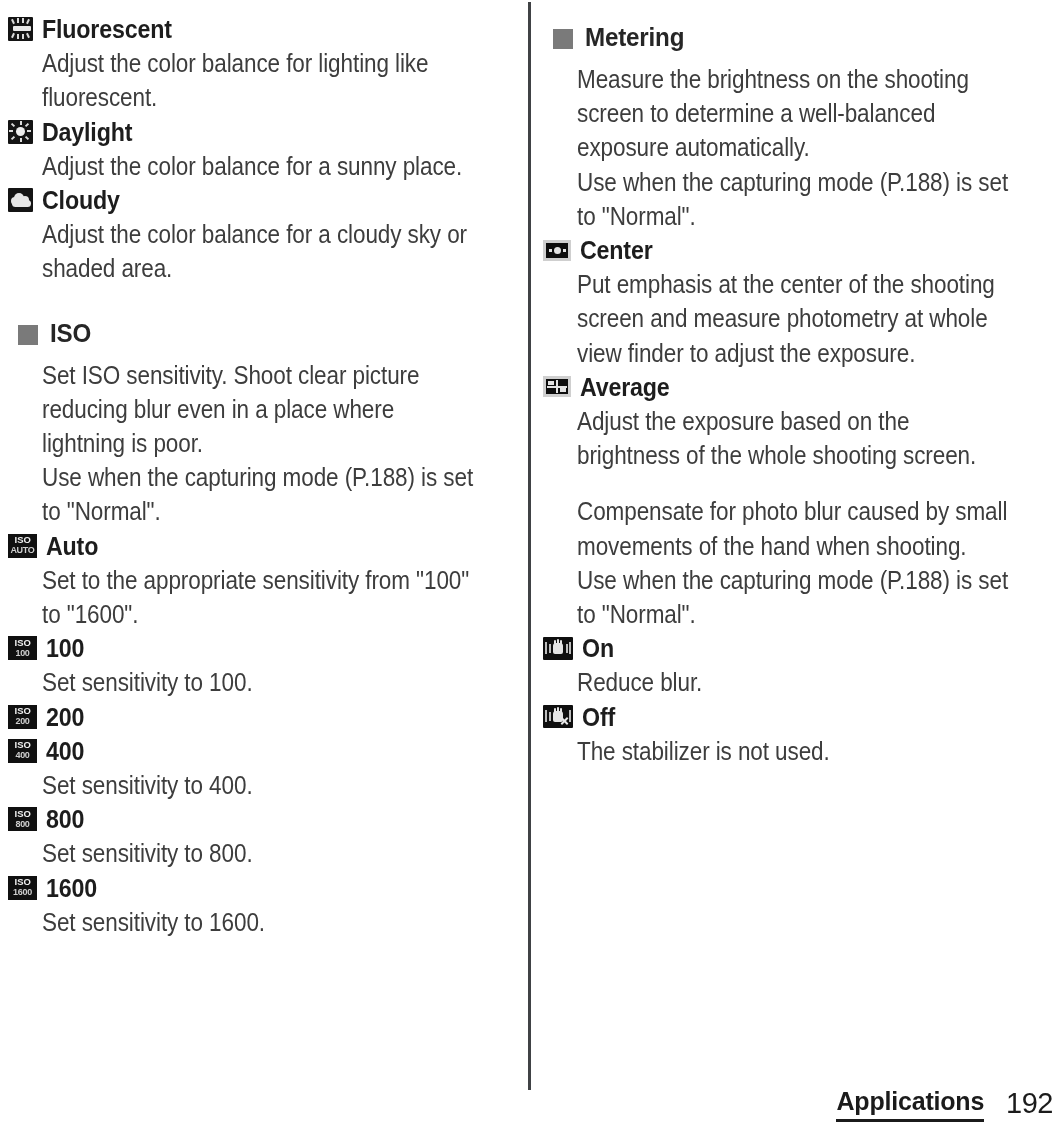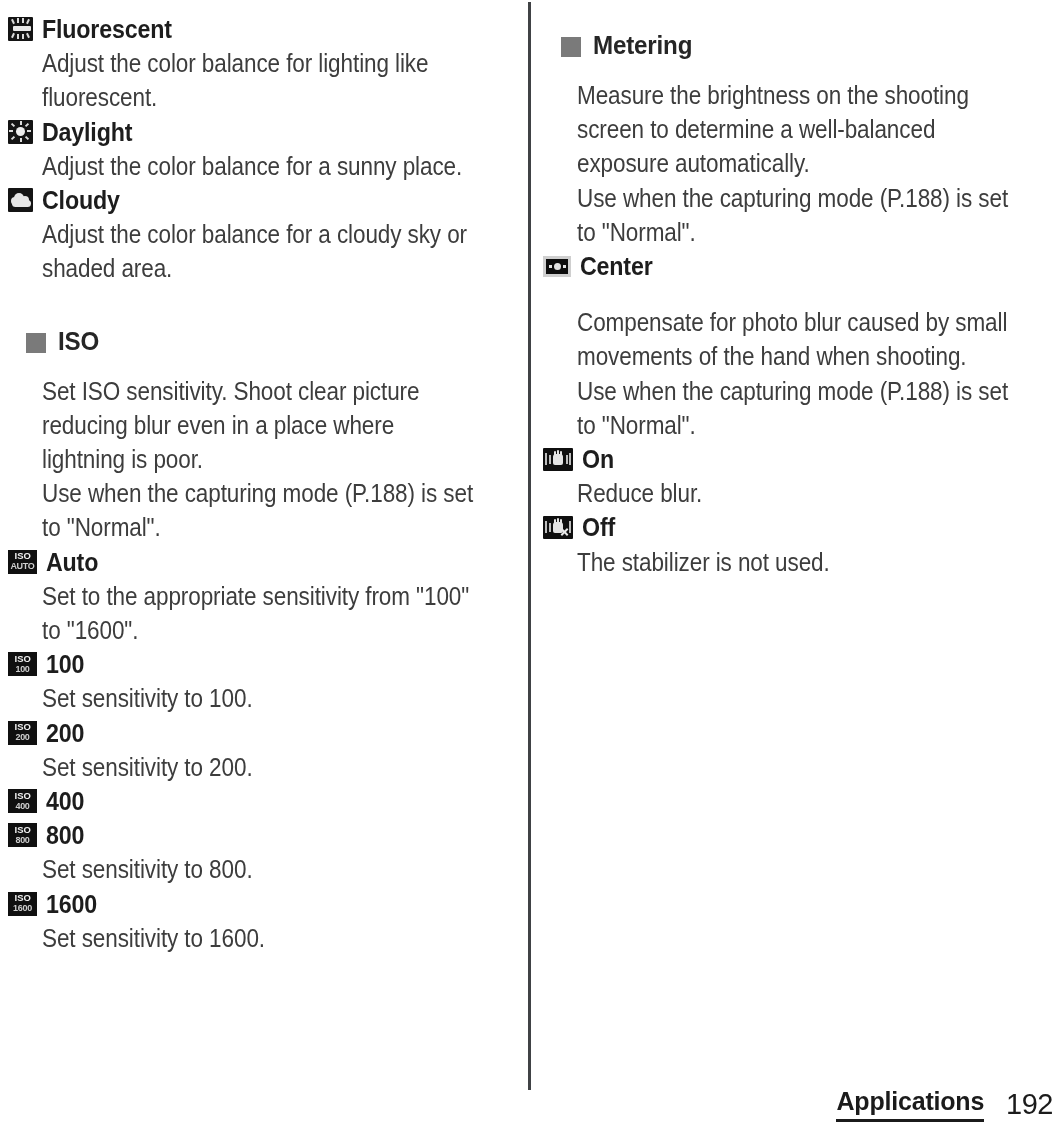--- a/index.html
+++ b/index.html
@@ -35,21 +35,21 @@
     top: 2px;
     width: 3px;
     height: 1088px;
     background: #404245;
   }
 
   
   .sec {
     position: relative;
     padding-left: 34px;
-    margin: 16px;
+    margin: 8px;
   }
   .sec-bullet {
     position: absolute;
     left: 2px;
     top: 9px;
     width: 20px;
     height: 20px;
     background: #7a7a7a;
   }
   .sec-title {
@@ -232,21 +232,21 @@
 
   
   .gap { height: 22px; }
 
   
   .footer {
     position: absolute;
     right: 8px;
     bottom: 12px;
     display: flex;
-    align-items: center;
+    align-items: flex-start;
   }
   .footer-chapter {
     font-size: 25px;
     font-weight: 700;
     color: #1b1b1b;
     border-bottom: 3px solid #1b1b1b;
     padding-bottom: 3px;
     letter-spacing: -0.2px;
   }
   .footer-page {
@@ -351,30 +351,30 @@
       <span class="ln">Set sensitivity to 100.</span>
     </div>
 
     <div class="opt">
       <span class="ic-iso">
         <span class="t">ISO</span>
         <span class="v">200</span>
       </span>
       <span class="opt-label">200</span>
     </div>
-    <div class="body-block">
-      <span class="ln">Set sensitivity to 200.</span>
-    </div>
 
     <div class="opt">
       <span class="ic-iso">
         <span class="t">ISO</span>
         <span class="v">400</span>
       </span>
       <span class="opt-label">400</span>
+    </div>
+    <div class="body-block">
+      <span class="ln">Set sensitivity to 400.</span>
     </div>
 
     <div class="opt">
       <span class="ic-iso">
         <span class="t">ISO</span>
         <span class="v">800</span>
       </span>
       <span class="opt-label">800</span>
     </div>
     <div class="body-block">
@@ -410,21 +410,40 @@
 
     <div class="opt">
       <span class="ic-meter">
         <span class="field"></span>
         <span class="mark" style="left:11px;top:7px;width:7px;height:7px;border-radius:50%;"></span>
         <span class="mark" style="left:6px;top:9px;width:3px;height:3px;"></span>
         <span class="mark" style="left:20px;top:9px;width:3px;height:3px;"></span>
       </span>
       <span class="opt-label">Center</span>
     </div>
-
+    <div class="body-block">
+      <span class="ln">Put emphasis at the center of the shooting</span>
+      <span class="ln">screen and measure photometry at whole</span>
+      <span class="ln">view finder to adjust the exposure.</span>
+    </div>
+
+    <div class="opt">
+      <span class="ic-meter">
+        <span class="field"></span>
+        <span class="mark" style="left:4px;top:9.5px;width:20px;height:2px;"></span>
+        <span class="mark" style="left:13px;top:4px;width:2px;height:13px;"></span>
+        <span class="mark" style="left:5px;top:5px;width:6px;height:4px;"></span>
+        <span class="mark" style="left:17px;top:12px;width:6px;height:4px;"></span>
+      </span>
+      <span class="opt-label">Average</span>
+    </div>
+    <div class="body-block">
+      <span class="ln">Adjust the exposure based on the</span>
+      <span class="ln">brightness of the whole shooting screen.</span>
+    </div>
 
 
     <div class="gap"></div>
 
     <div class="body-block">
       <span class="ln">Compensate for photo blur caused by small</span>
       <span class="ln">movements of the hand when shooting.</span>
       <span class="ln">Use when the capturing mode (P.188) is set</span>
       <span class="ln">to "Normal".</span>
     </div>

